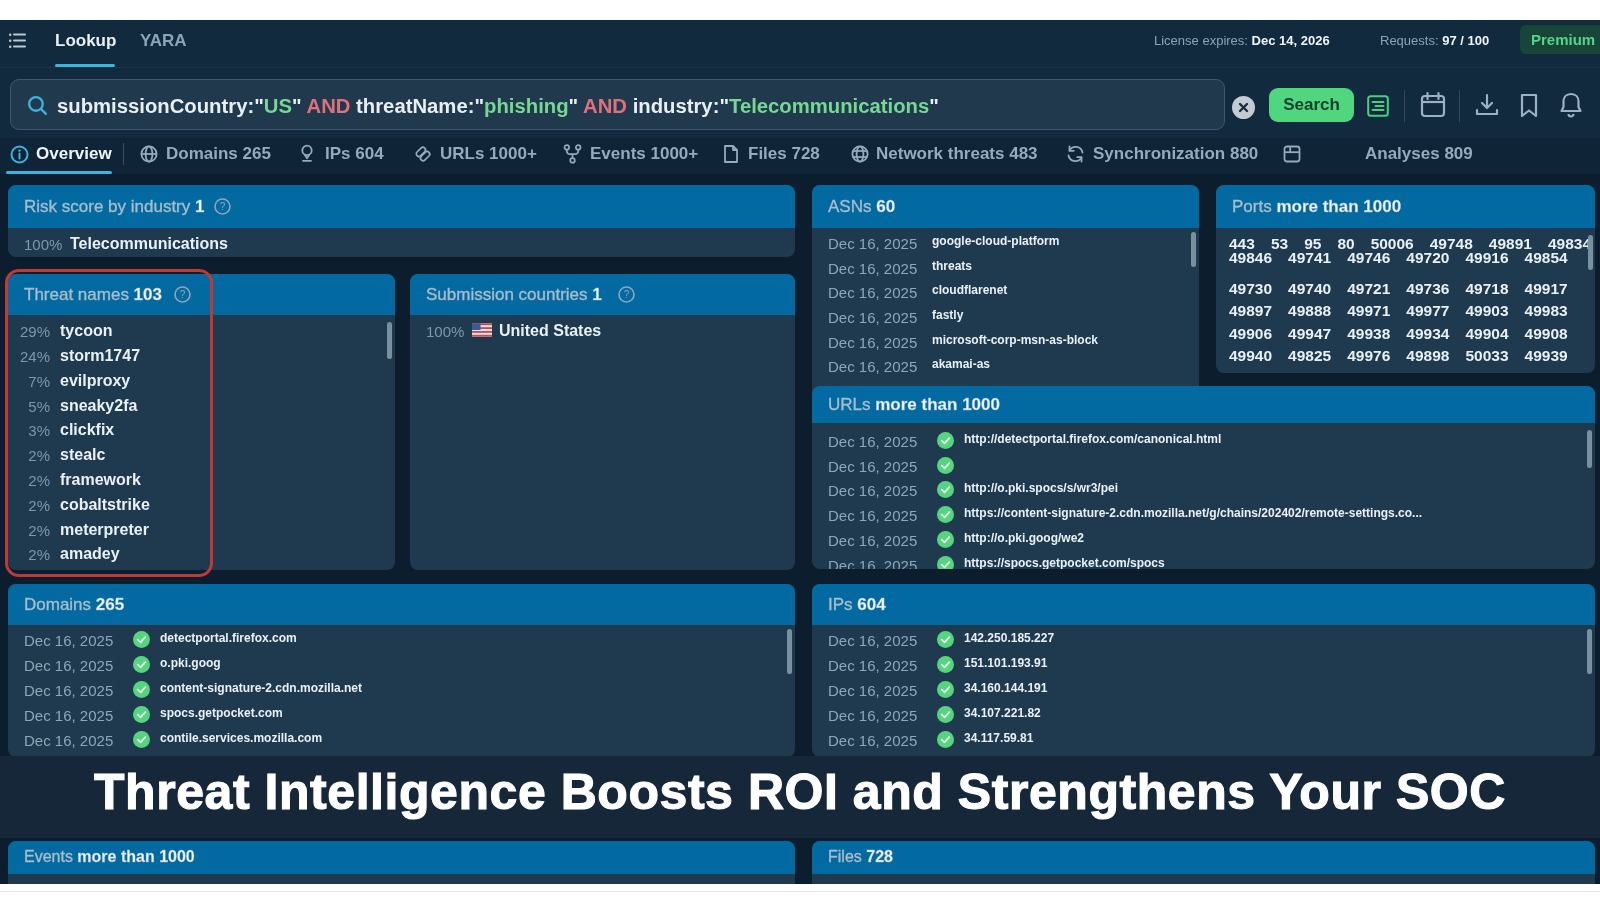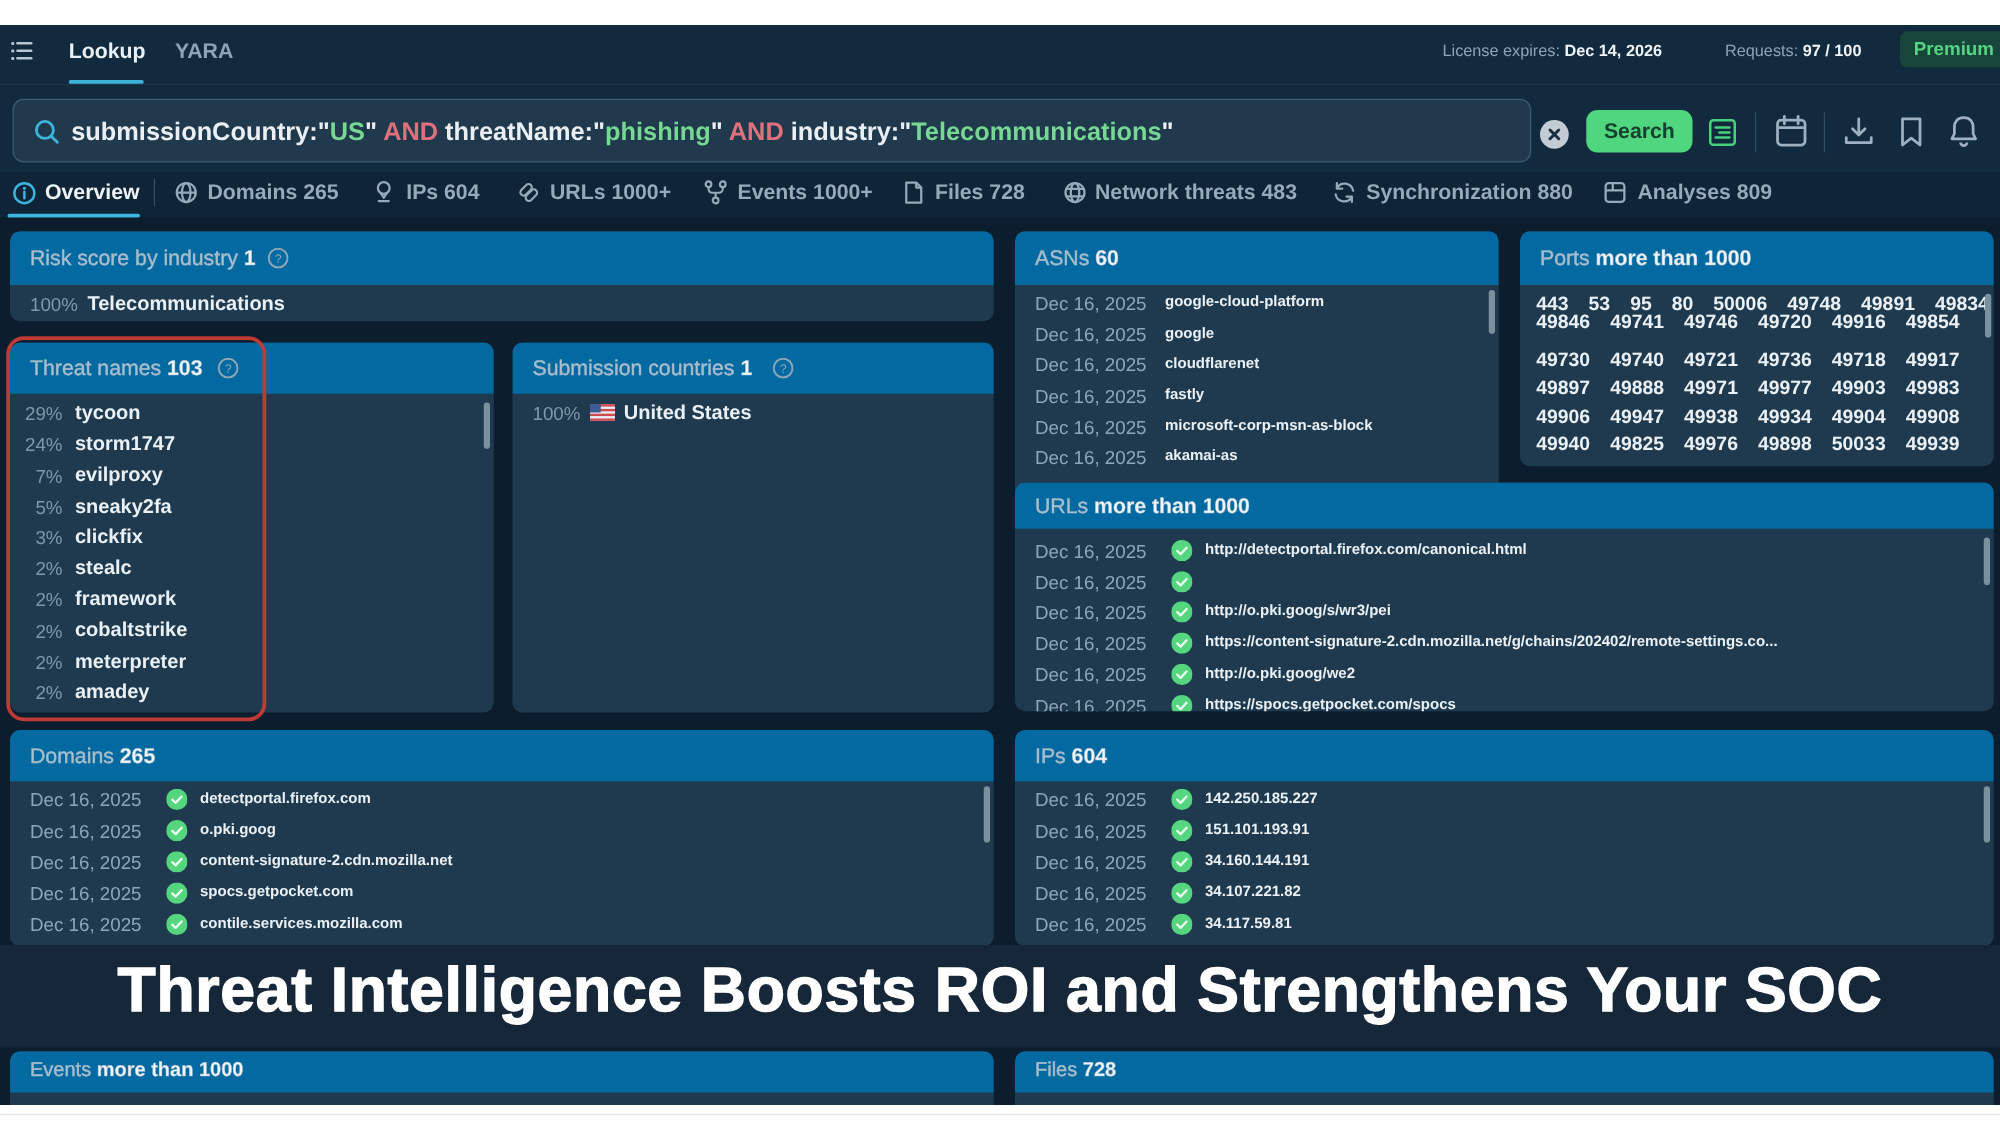--- a/index.html
+++ b/index.html
@@ -179,21 +179,21 @@
     <path d="M16.5 7.5 A7 7 0 0 0 3.5 5.5 M2.5 10.5 A7 7 0 0 0 15.5 12.5" fill="none" stroke="#94abbc" stroke-width="1.8" stroke-linecap="round"></path>
     <path d="M3.5 1.5 L3.5 5.8 L7.8 5.8" fill="none" stroke="#94abbc" stroke-width="1.8" stroke-linecap="round" stroke-linejoin="round"></path>
     <path d="M15.5 16.5 L15.5 12.2 L11.2 12.2" fill="none" stroke="#94abbc" stroke-width="1.8" stroke-linecap="round" stroke-linejoin="round"></path>
   </svg>
   <div class="ttab" style="left:1093px">Synchronization 880</div>
   <svg class="abs" style="left:1283px;top:145px" width="18" height="18" viewBox="0 0 18 18">
     <rect x="1.5" y="1.5" width="15" height="15" rx="2.5" fill="none" stroke="#94abbc" stroke-width="1.8"></rect>
     <line x1="1.5" y1="7.2" x2="16.5" y2="7.2" stroke="#94abbc" stroke-width="1.8"></line>
     <line x1="7.2" y1="1.5" x2="7.2" y2="7.2" stroke="#94abbc" stroke-width="1.8"></line>
   </svg>
-  <div class="ttab" style="left:1310px">Analyses 809</div>
+  <div class="ttab" style="left:1365px">Analyses 809</div>
 
   <div class="panel" style="left:8px;top:185px;width:787px;height:72px">
     <div class="phead" style="height:43px">
         <div class="ptitle" style="top:12px">Risk score by industry <b>1</b></div>
       <svg style="position:absolute;left:206px;top:13px" width="17" height="17" viewBox="0 0 17 17">
           <circle cx="8.5" cy="8.5" r="7.5" fill="none" stroke="#8ea7b8" stroke-width="1.6"></circle>
           <text x="8.5" y="12" text-anchor="middle" font-size="10" fill="#8ea7b8" font-family="Liberation Sans">?</text>
         </svg>
     </div>
     <div class="pctl" style="top:51px">100%</div>
@@ -279,21 +279,21 @@
   <div class="panel" style="left:812px;top:185px;width:387px;height:216px">
     <div class="phead" style="height:43px">
         <div class="ptitle" style="top:12px">ASNs <b>60</b></div>
       </div>
     <div class="row" style="top:47px">
         <div class="date">Dec 16, 2025</div>
         <div class="val" style="left:120px">google-cloud-platform</div>
       </div>
     <div class="row" style="top:72px">
         <div class="date">Dec 16, 2025</div>
-        <div class="val" style="left:120px">google</div>
+        <div class="val" style="left:120px">threats</div>
       </div>
     <div class="row" style="top:96px">
         <div class="date">Dec 16, 2025</div>
         <div class="val" style="left:120px">cloudflarenet</div>
       </div>
     <div class="row" style="top:121px">
         <div class="date">Dec 16, 2025</div>
         <div class="val" style="left:120px">fastly</div>
       </div>
     <div class="row" style="top:146px">
@@ -382,21 +382,21 @@
           <circle cx="8.5" cy="8.5" r="8.5" fill="#55d67e"></circle>
           <path d="M4.8 8.7 L7.5 11.3 L12.3 6.2" fill="none" stroke="#eafff2" stroke-width="1.8" stroke-linecap="round" stroke-linejoin="round"></path>
         </svg>
       </div>
     <div class="row" style="top:93px">
         <div class="date">Dec 16, 2025</div>
         <svg class="chk" viewBox="0 0 17 17">
           <circle cx="8.5" cy="8.5" r="8.5" fill="#55d67e"></circle>
           <path d="M4.8 8.7 L7.5 11.3 L12.3 6.2" fill="none" stroke="#eafff2" stroke-width="1.8" stroke-linecap="round" stroke-linejoin="round"></path>
         </svg>
-        <div class="val">http://o.pki.goog/s/wr3/pei</div>
+        <div class="val">http://o.pki.spocs/s/wr3/pei</div>
       </div>
     <div class="row" style="top:118px">
         <div class="date">Dec 16, 2025</div>
         <svg class="chk" viewBox="0 0 17 17">
           <circle cx="8.5" cy="8.5" r="8.5" fill="#55d67e"></circle>
           <path d="M4.8 8.7 L7.5 11.3 L12.3 6.2" fill="none" stroke="#eafff2" stroke-width="1.8" stroke-linecap="round" stroke-linejoin="round"></path>
         </svg>
         <div class="val">https://content-signature-2.cdn.mozilla.net/g/chains/202402/remote-settings.co...</div>
       </div>
     <div class="row" style="top:143px">

